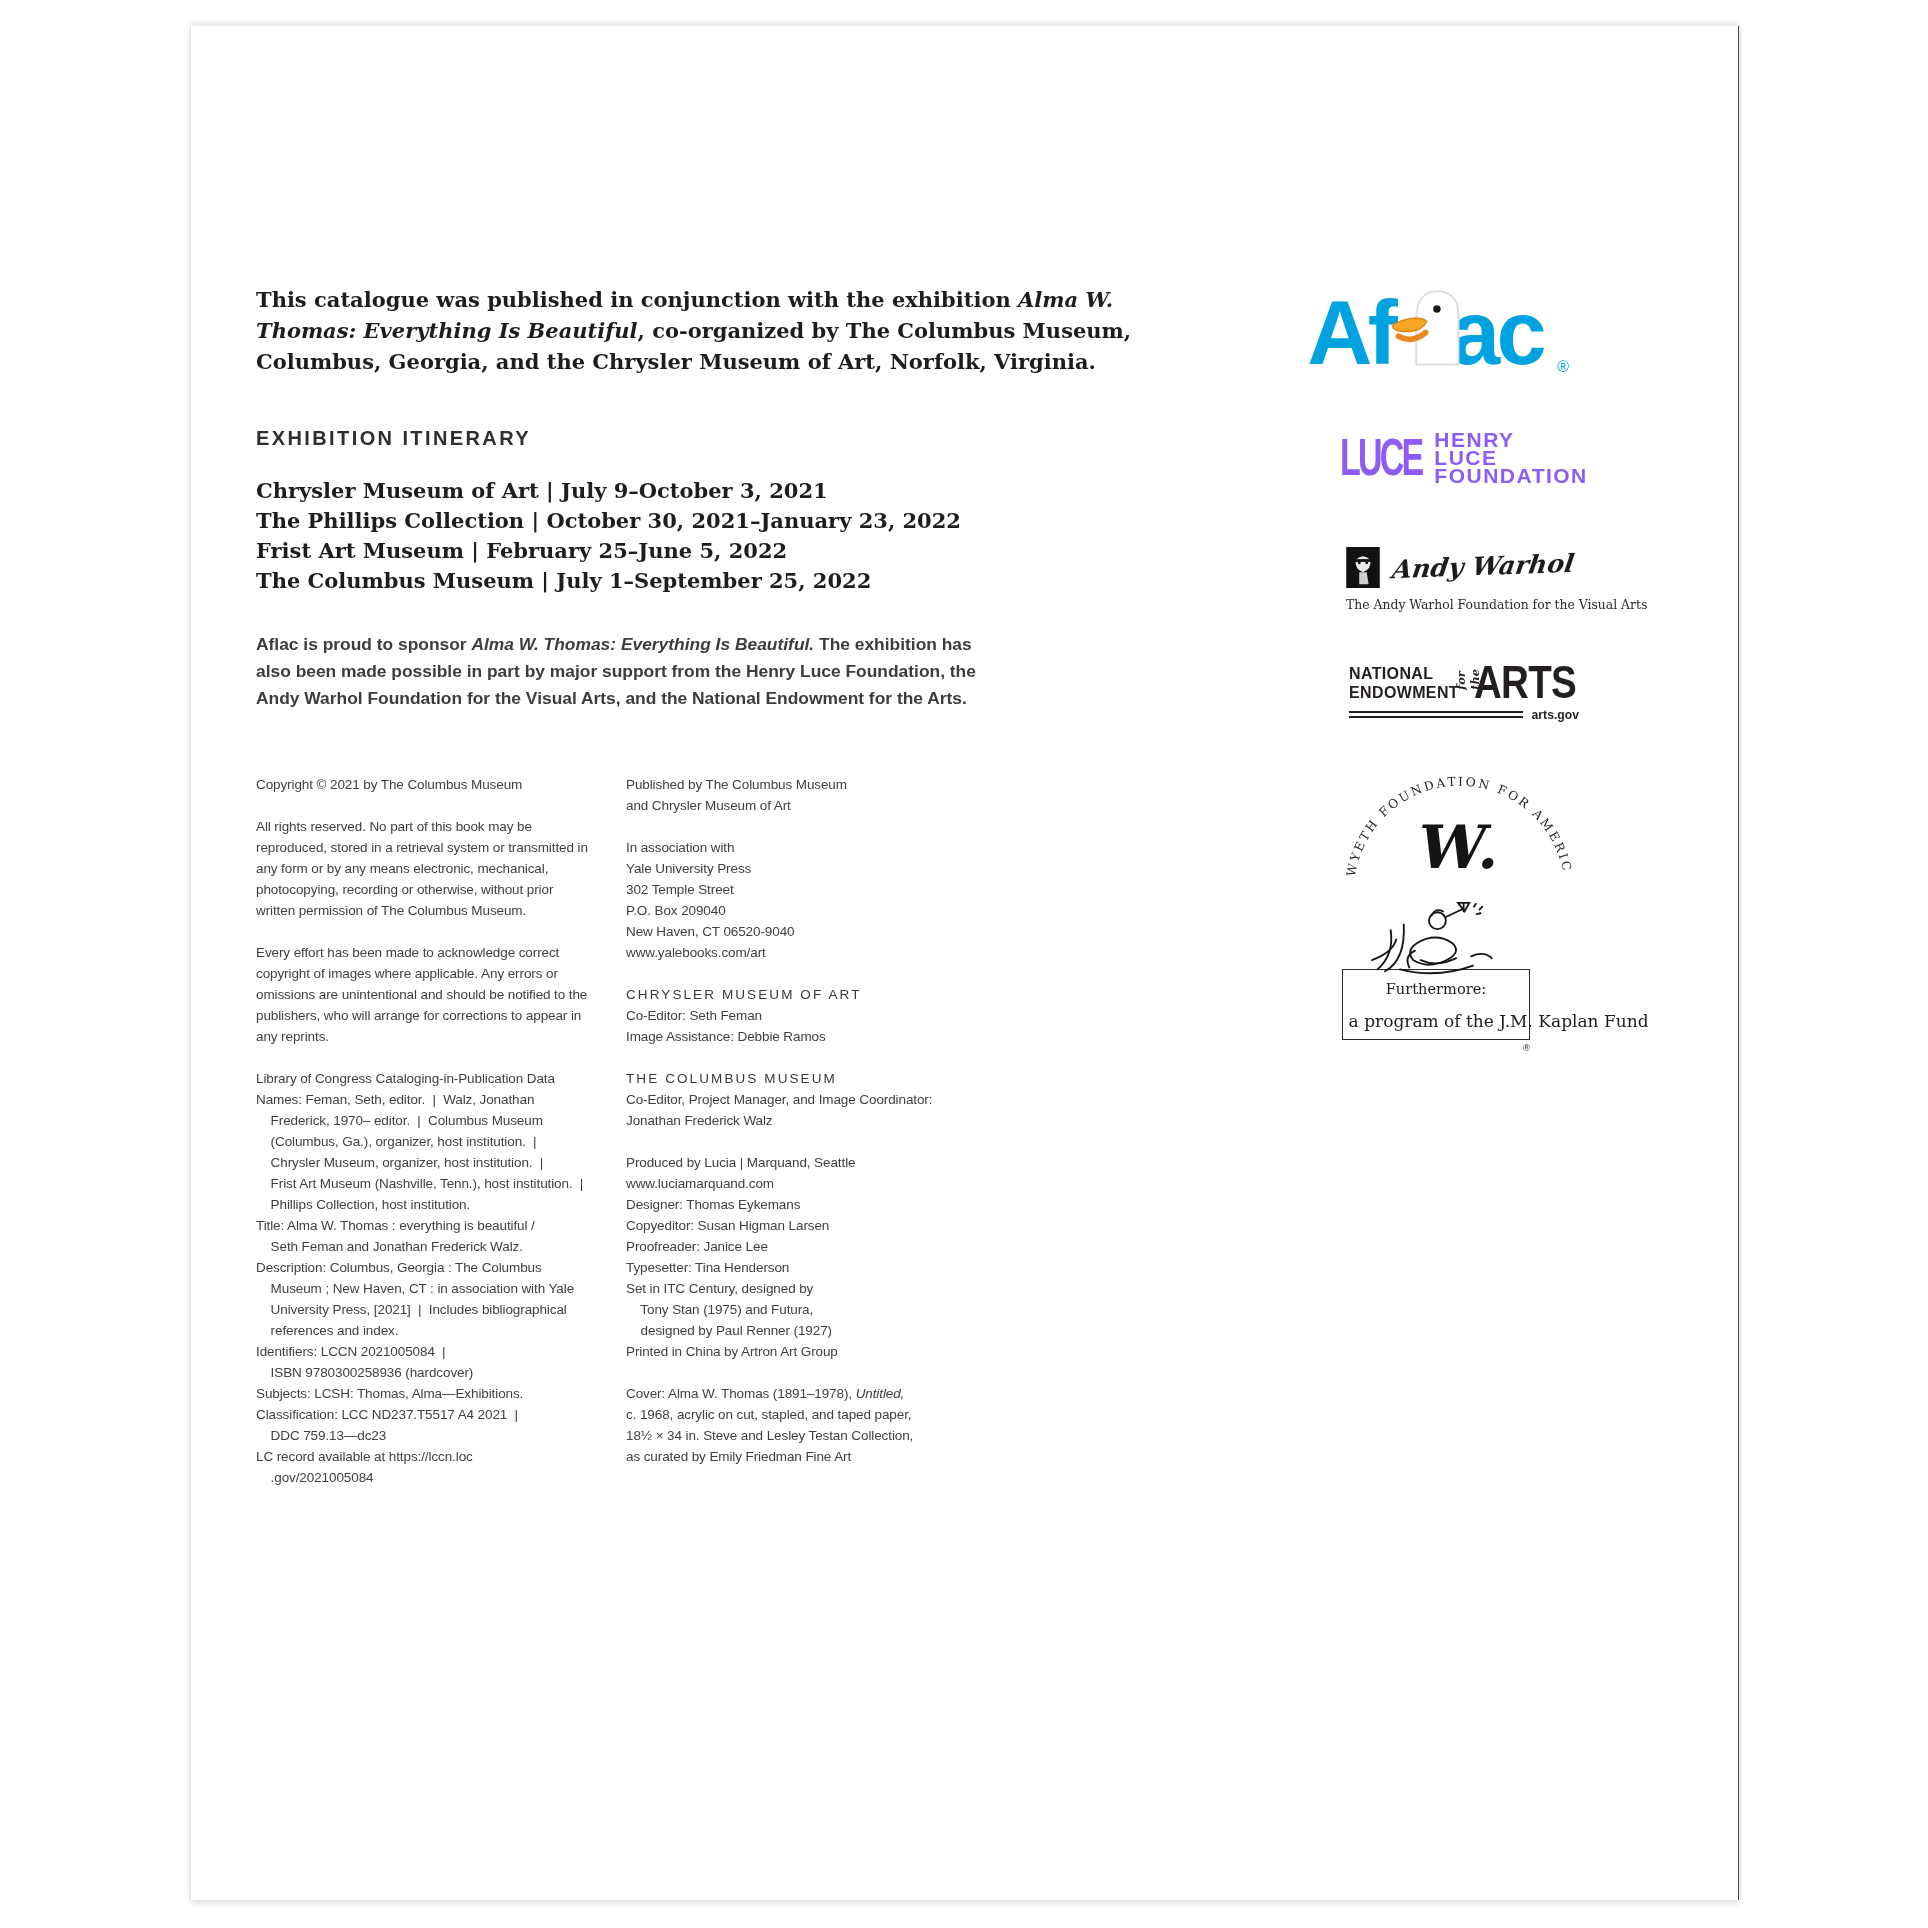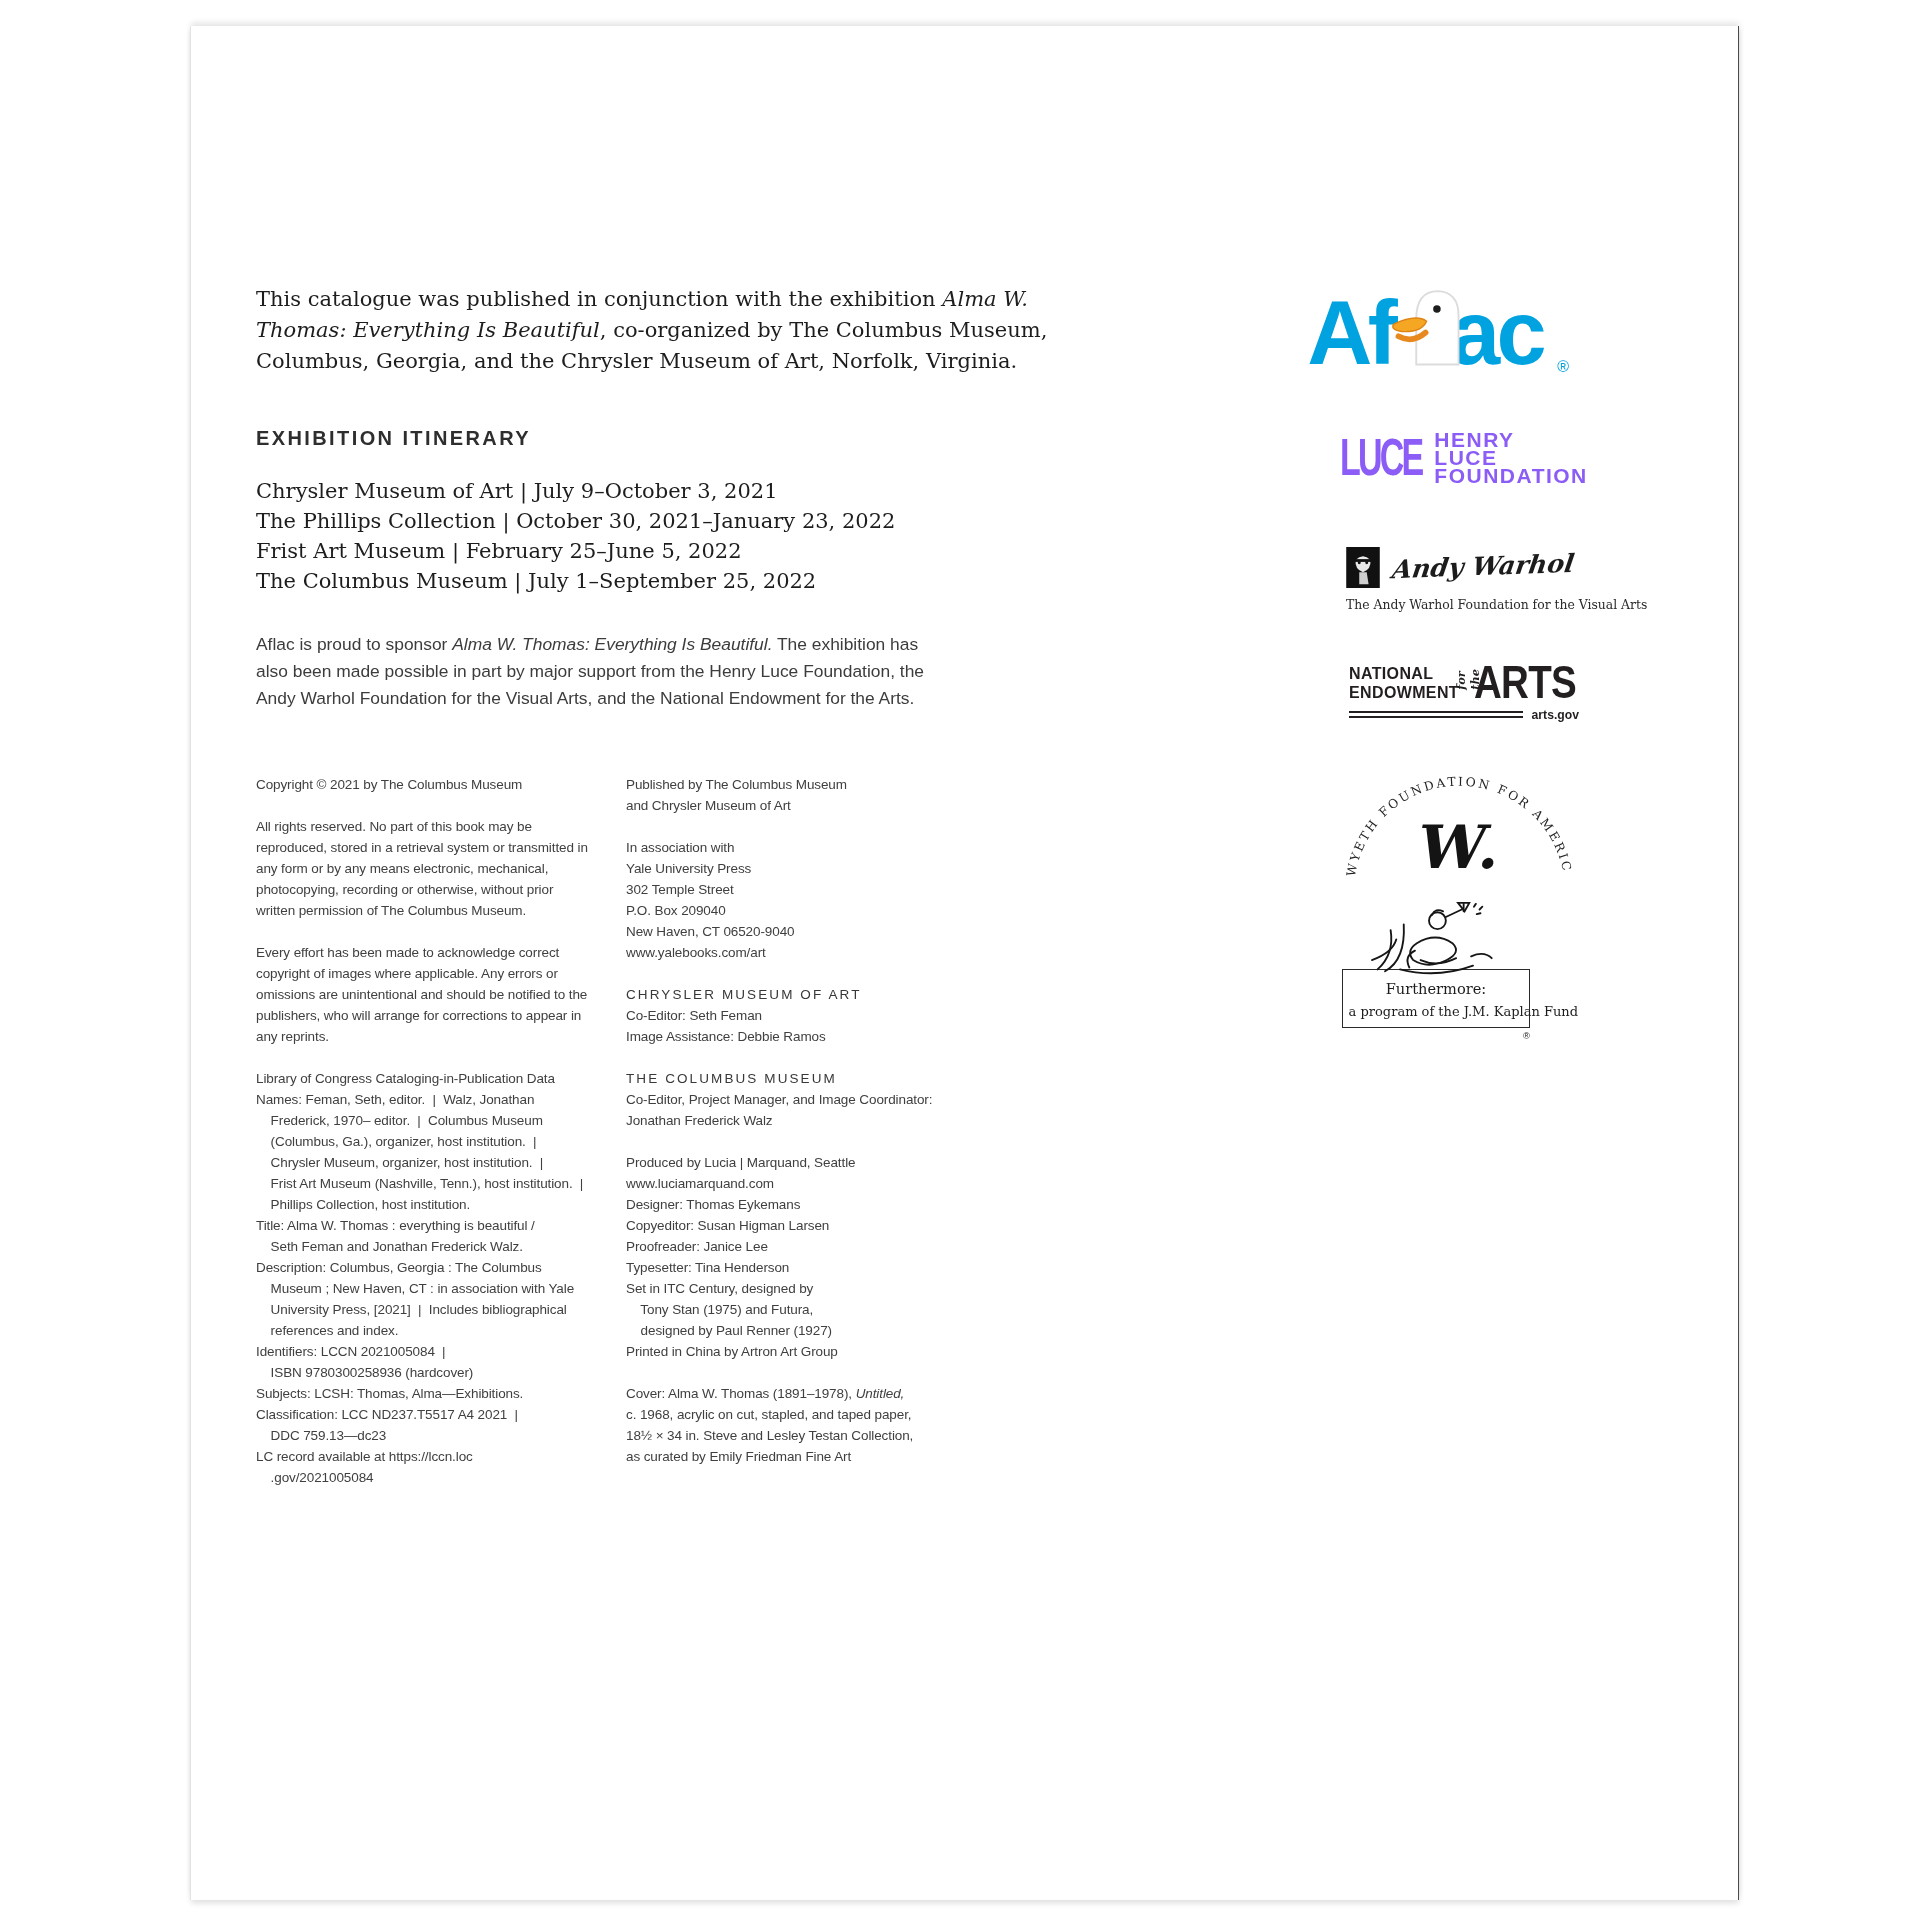--- a/index.html
+++ b/index.html
@@ -4,21 +4,21 @@
 <style>
   * { margin:0; padding:0; box-sizing:border-box; }
   html,body { width:1928px; height:1928px; background:#ffffff; font-family:"Liberation Sans",sans-serif; }
   .page {
     position:absolute; left:191px; top:26px; width:1548px; height:1874px; background:#fff;
     border-right:1.9px solid #4a4a4a;
     box-shadow:-0.9px 0 0 #e2e2e2, 0 -3.8px 5.6px rgba(0,0,0,.10), 0 3.8px 5.6px rgba(0,0,0,.12);
   }
   .serif { font-family:"DejaVu Serif","Liberation Serif",serif; color:#1d1d1d; }
   .it { font-style:italic; }
-  .s-line { white-space:pre; }
+  .s-line { white-space:pre;font-weight:bold; }
 
   .intro { position:absolute; left:65px; top:258px; font-size:21px; line-height:31px; }
   .itin-head { position:absolute; left:65px; top:401px; font-size:20px; letter-spacing:2.4px; color:#2e2e2e; }
   .itin-list { position:absolute; left:65px; top:450px; font-size:21px; line-height:30px; }
 
   .sponsor { position:absolute; left:65px; top:605px; font-size:17.4px; line-height:27px; color:#3c3c3c; }
 
   .col { position:absolute; top:748px; font-size:13.5px; line-height:21px; color:#404040; letter-spacing:-0.1px; }
   .col-left { left:65px; width:369px; }
   .col-right { left:435px; width:377px; }
@@ -46,21 +46,21 @@
   .nea-rule-row { display:flex; align-items:center; margin-top:6.6px; }
   .nea-rule { flex:1; height:6.6px; border-top:2.4px solid #231f20; border-bottom:2.4px solid #231f20; }
   .nea-gov { font-weight:bold; font-size:12.2px; margin-left:8.5px;text-align:center; }
   
   .wyeth { position:absolute; left:1151px; top:738px; }
   
   .furthermore { position:absolute; left:1151px; top:876px; width:188px; text-align:center; color:#1c1c1c; }
   .fm-art { display:block; margin:0 auto -5.6px auto; }
   .fm-box { border:1.4px solid #2a2a2a; padding:9.4px 5.6px 8.5px 5.6px; font-family:"DejaVu Serif",serif; }
   .fm-l1 { font-size:14.6px; }
-  .fm-l2 { font-size:13px; margin-top:7px; white-space:nowrap; }
+  .fm-l2 { font-size:17px; margin-top:14px; white-space:nowrap; }
   .fm-reg { text-align:right; font-size:9.4px; margin-top:1.9px; }
 </style>
 </head>
 <body>
 
 <div class="page">
 
   <section class="intro serif">
     <div class="s-line"><span>This catalogue was published in conjunction with the exhibition </span><span class="it">Alma W.</span></div>
     <div class="s-line"><span class="it">Thomas: Everything Is Beautiful</span><span>, co-organized by The Columbus Museum,</span></div>

